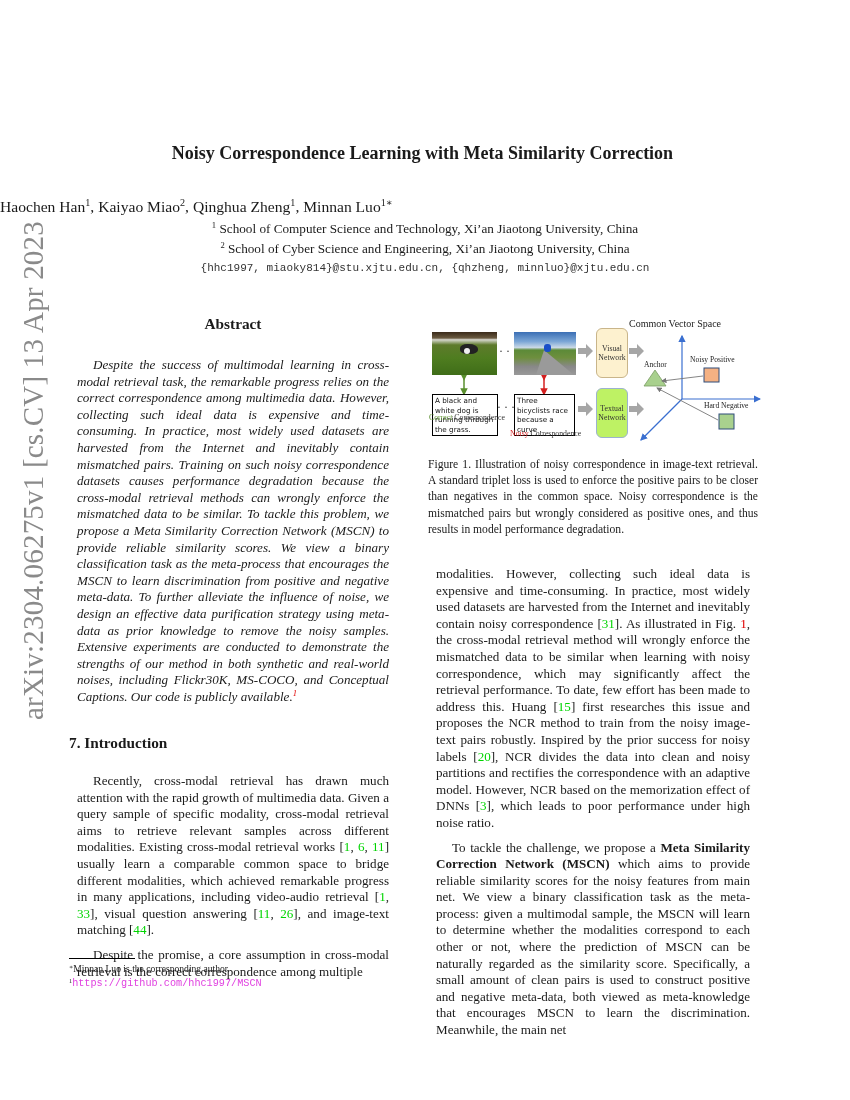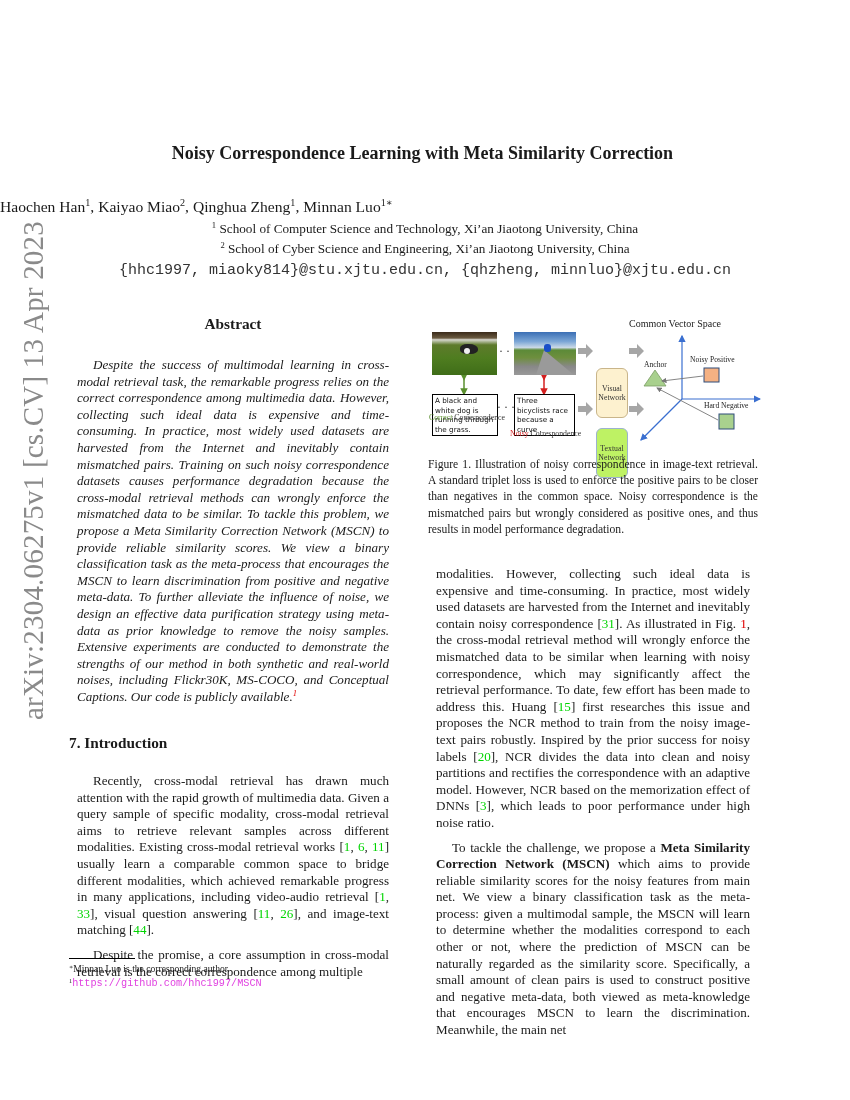--- a/index.html
+++ b/index.html
@@ -9,21 +9,21 @@
 
   
   .arxiv { position: absolute; left: 17px; top: 720px; transform-origin: 0 0; transform: rotate(-90deg);
            font-size: 29px; color: #8a8a8a; white-space: nowrap; letter-spacing: 0.2px; }
 
   .title { left: 0; width: 845px; top: 143px; text-align: center; font-size: 18px; font-weight: bold; }
   .authors { left: 0; width: 850px; top: 198px; text-align: left; font-size: 15.6px; }
   .aff { left: 0; width: 850px; text-align: center; font-size: 13.2px; }
   .aff1 { top: 221px; }
   .aff2 { top: 241px; }
-  .emails { left: 0; width: 850px; top: 262px; text-align: center; font-family: "Liberation Mono", "DejaVu Sans Mono", monospace; font-size: 15px; color: #333; }
+  .emails { left: 0; width: 850px; top: 262px; text-align: center; font-family: "Liberation Mono", "DejaVu Sans Mono", monospace; font-size: 11px; color: #333; }
   sup { font-size: 0.65em; vertical-align: 0.55em; line-height: 0; }
 
   .col { font-size: 13.1px; line-height: 16.6px; text-align: justify; }
   .left { left: 69px; width: 328px; }
   .right { left: 428px; width: 330px; }
 
   .abstract-heading { left: 69px; width: 328px; top: 315px; text-align: center; font-size: 15.3px; font-weight: bold; }
   .abstract { top: 349px; font-style: italic; }
   .abstract p { margin: 0; text-indent: 16px; }
 
@@ -53,21 +53,21 @@
   .dots { position: absolute; font-size: 12px; color: #333; }
   .caption-box { position: absolute; border: 1.4px solid #000; background: #fff;
      font-family: "DejaVu Sans", "Liberation Sans", sans-serif; font-size: 7.2px; line-height: 9.6px; padding: 1px 2px; color: #111; }
   .box-dog { left: 4px; top: 78px; width: 60px; height: 38px; }
   .box-bike { left: 86px; top: 78px; width: 55px; height: 38px; }
   .corr-label { position: absolute; font-size: 7.8px; color: #333; white-space: nowrap; }
   .green { color: #5a8f2e; }
   .red { color: #d42020; }
 
   .net { position: absolute; width: 30px; height: 48px; border-radius: 6px; font-size: 7.8px; line-height: 9px;
-         display: flex; align-items: center; justify-content: center; text-align: center; color: #333; margin-top: 40px; }
+         display: flex; align-items: center; justify-content: center; text-align: center; color: #333; }
   .net-visual { left: 168px; top: 12px; background: #fdf1cf; border: 1px solid #c9b58a; }
   .net-textual { left: 168px; top: 72px; background: #bef264; border: 1px solid #9cb2cf; }
   .space-title { position: absolute; left: 201px; top: 2px; font-size: 10px; color: #222; white-space: nowrap; }
   .pt-label { position: absolute; font-size: 7.6px; color: #222; white-space: nowrap; }
   .fig-svg { position: absolute; left: 0; top: 0; width: 340px; height: 130px; }
 
   .fig-caption { left: 428px; top: 457px; width: 330px; font-size: 11.6px; line-height: 16.2px; text-align: justify; }
   .right-text { top: 558px; }
 </style>
 </head>

